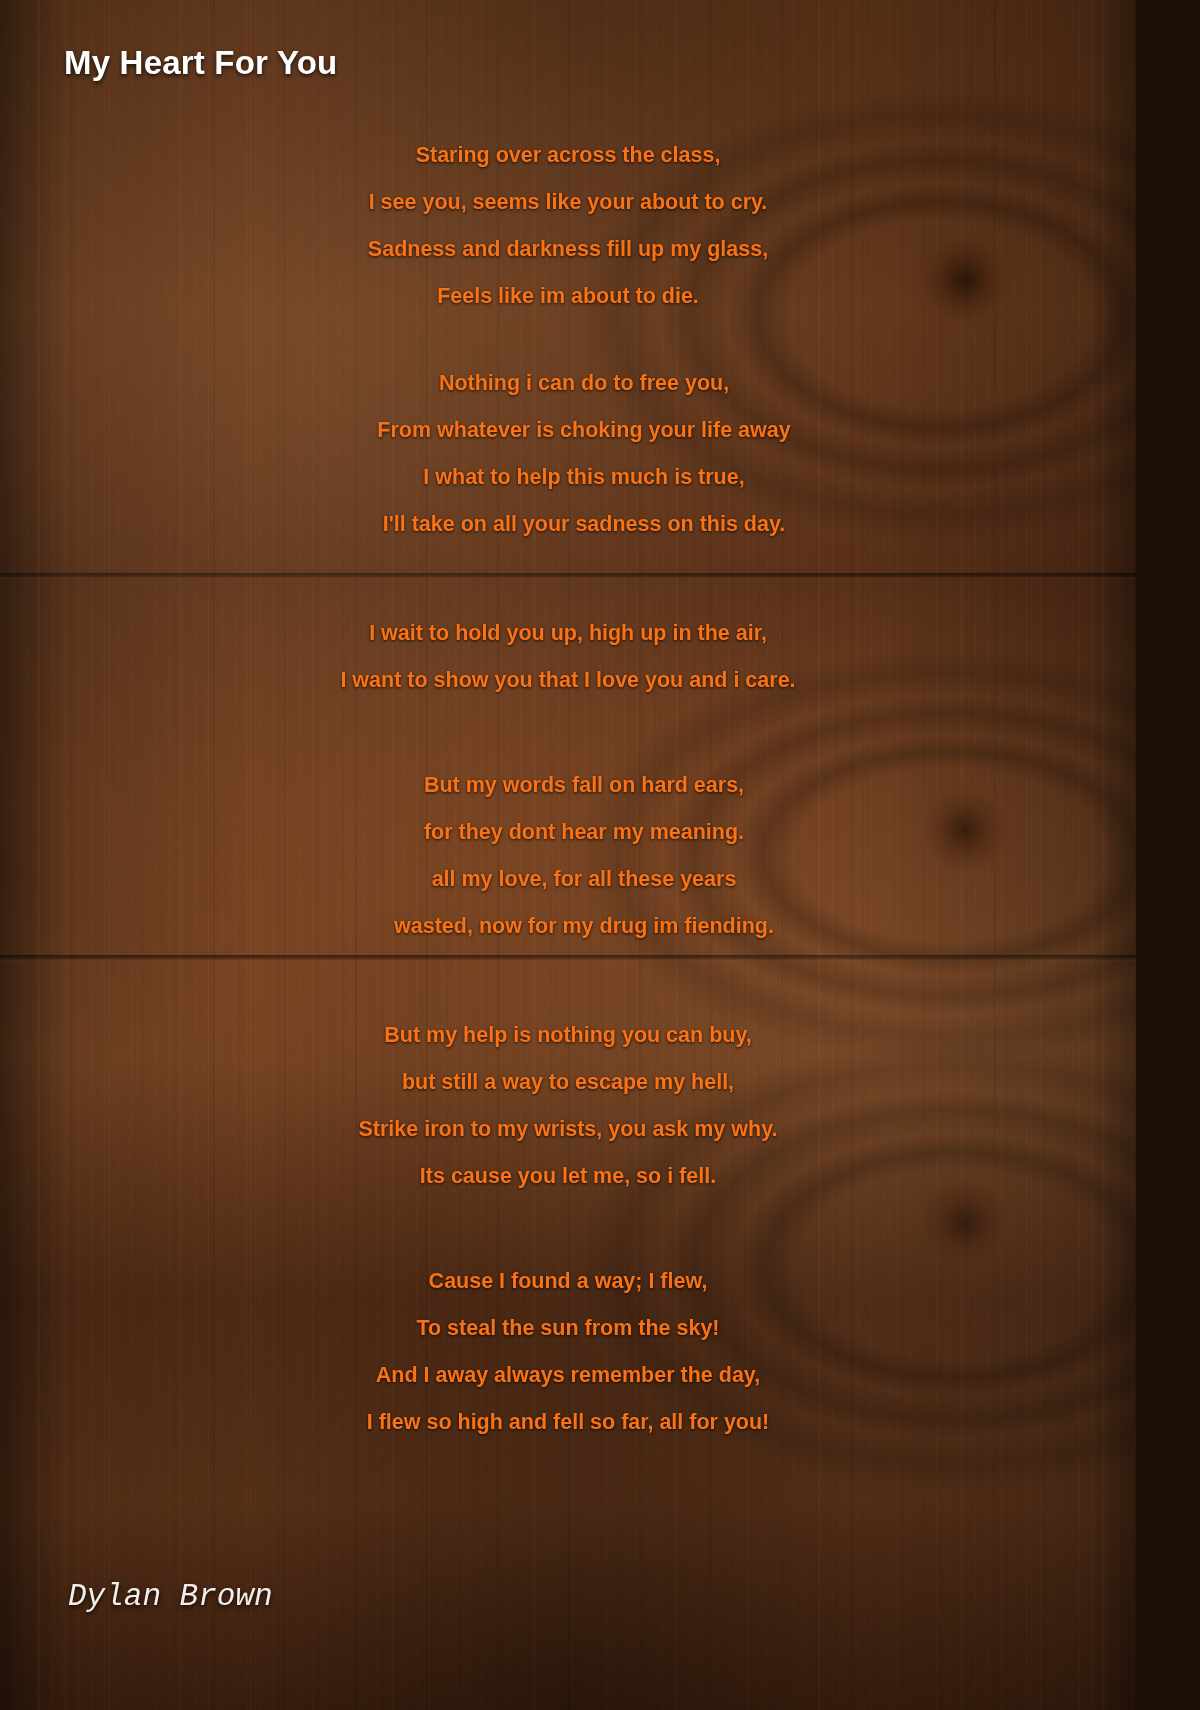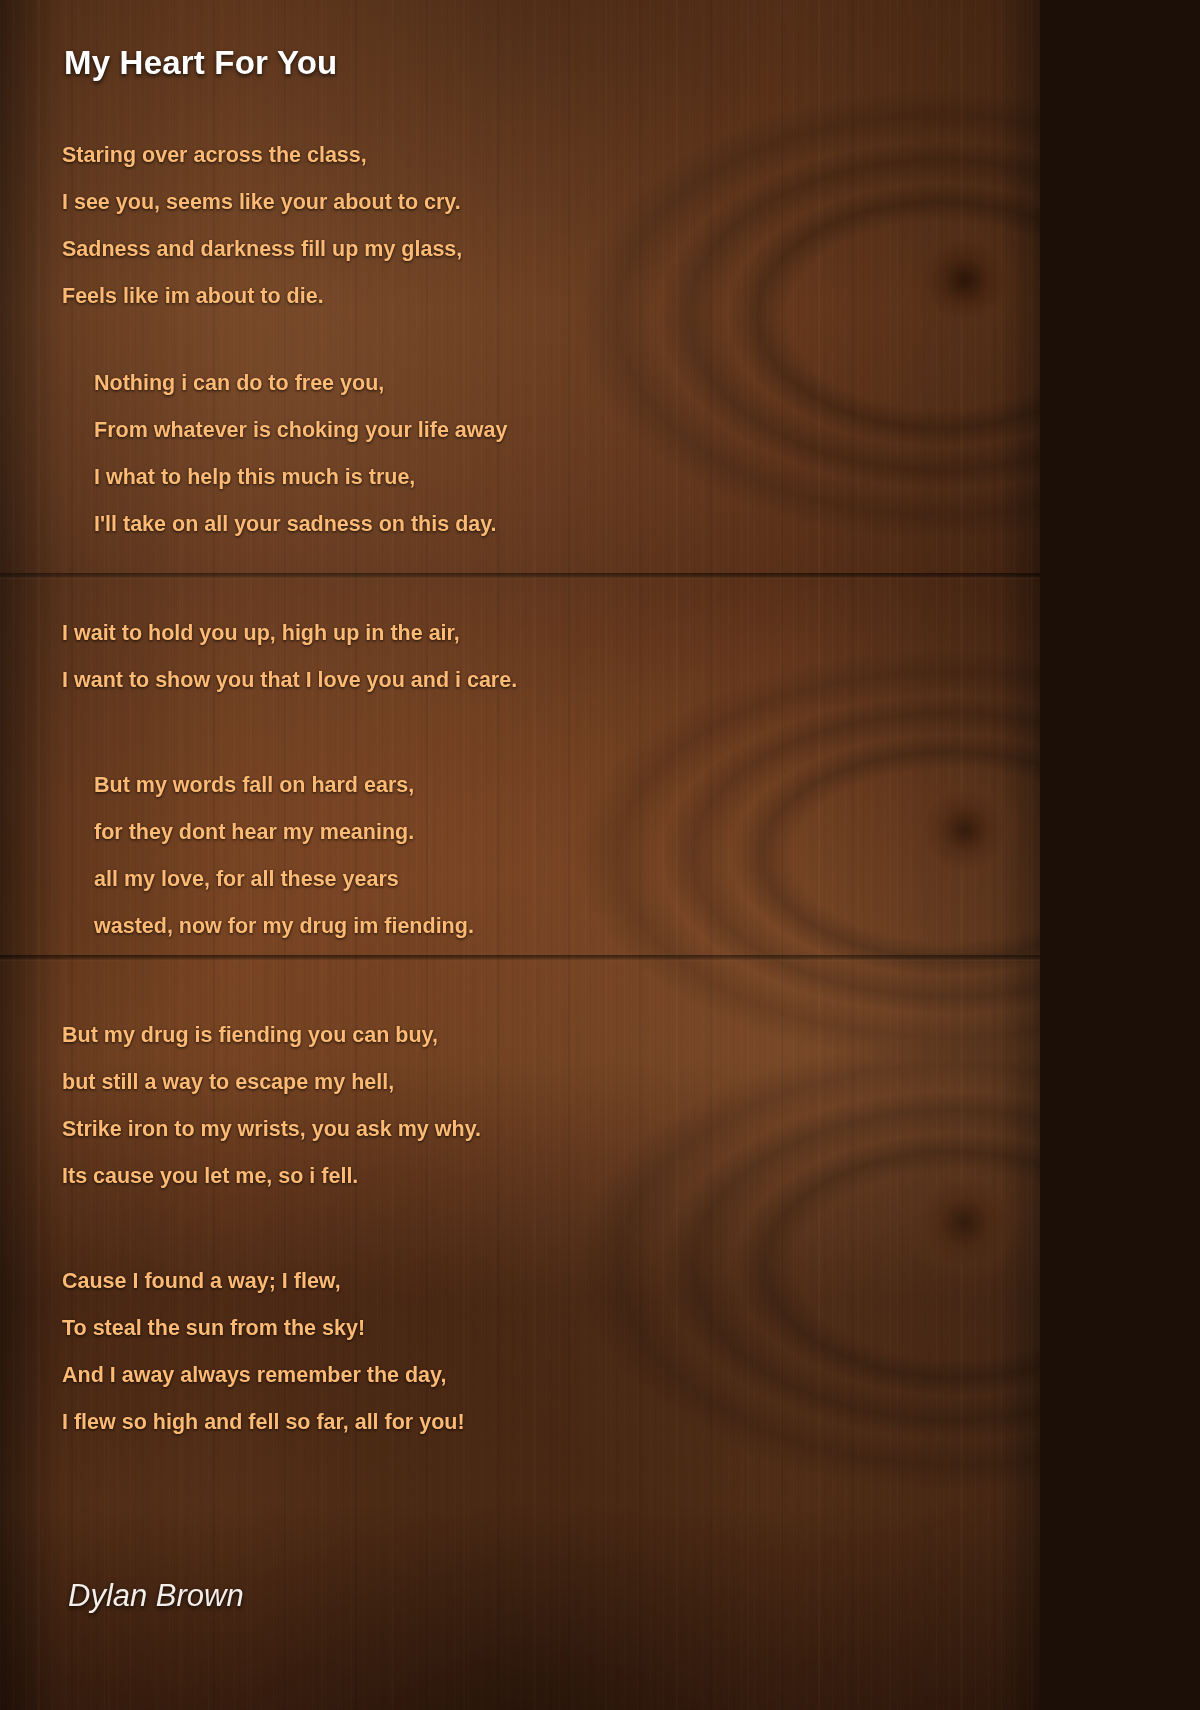--- a/index.html
+++ b/index.html
@@ -6,21 +6,21 @@
     margin: 0;
     padding: 0;
     background: #1b0f08;
   }
   body {
     font-family: "Liberation Sans", sans-serif;
   }
 
   .page {
     position: relative;
-    width: 1040px;
+    width: 1136px;
     height: 1710px;
     overflow: hidden;
     background-color: #5a3118;
   }
 
   
   .wood-base {
     position: absolute;
     inset: 0;
     background:
@@ -144,37 +144,38 @@
 
   .poem-body {
     margin-top: 50px;
   }
 
   .stanza {
     margin: 0 0 40px 0;
   }
 
   .line {
-    color: #fdba74;
+    color: #f97316;
     font-size: 21.5px;
     font-weight: bold;
     line-height: 47px;
     white-space: pre;
     text-shadow: 0 1px 3px rgba(0,0,0,0.8);
+    text-align: center;
   }
 
   .stanza.gap-large { margin-bottom: 58px; }
   .stanza.gap-xl { margin-bottom: 62px; margin-left: 32px; }
 
   .author {
     position: absolute;
     left: 68px;
     bottom: 96px;
     color: #f3eee9;
-    font-family: Liberation Sans, sans-serif;
+    font-family: Liberation Mono, monospace;
     font-style: italic;
     font-size: 31px;
     text-shadow: 0 2px 4px rgba(0,0,0,0.8);
   }
 </style>
 </head>
 <body>
 
 <div class="page">
 
@@ -220,21 +221,21 @@
       </div>
 
       <div class="stanza gap-xl">
         <div class="line">But my words fall on hard ears,</div>
         <div class="line">for they dont hear my meaning.</div>
         <div class="line">all my love, for all these years</div>
         <div class="line">wasted, now for my drug im fiending.</div>
       </div>
 
       <div class="stanza gap-large">
-        <div class="line">But my drug is fiending you can buy,</div>
+        <div class="line">But my help is nothing you can buy,</div>
         <div class="line">but still a way to escape my hell,</div>
         <div class="line">Strike iron to my wrists, you ask my why.</div>
         <div class="line">Its cause you let me, so i fell.</div>
       </div>
 
       <div class="stanza">
         <div class="line">Cause I found a way; I flew,</div>
         <div class="line">To steal the sun from the sky!</div>
         <div class="line">And I away always remember the day,</div>
         <div class="line">I flew so high and fell so far, all for you!</div>

